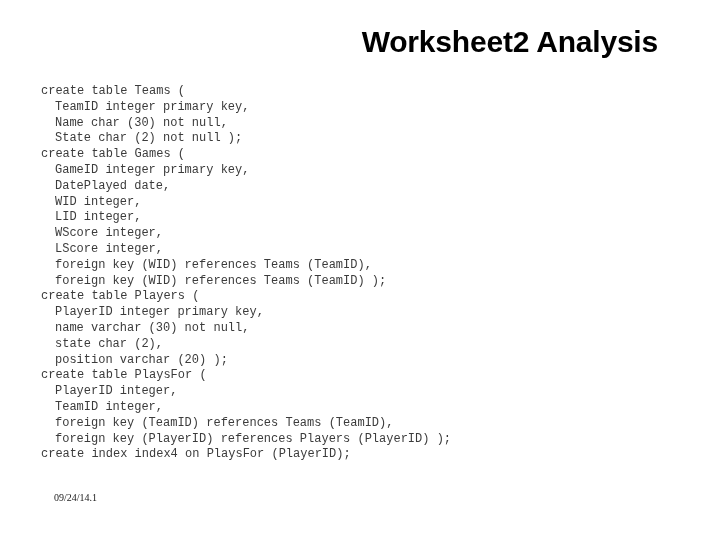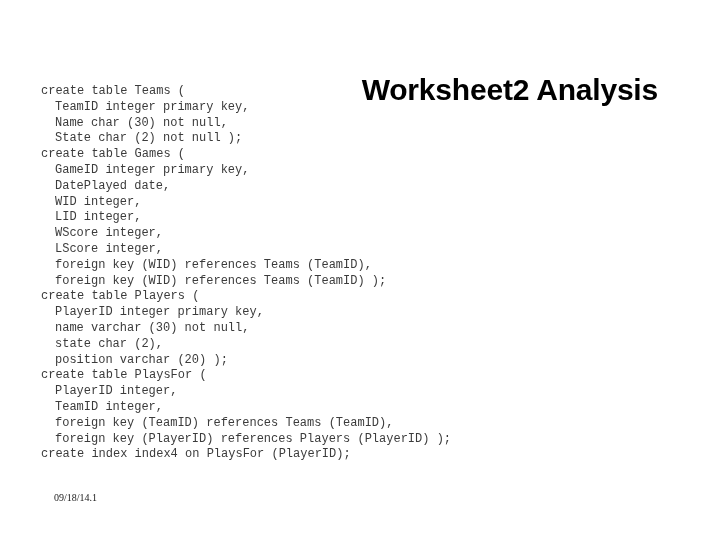--- a/index.html
+++ b/index.html
@@ -28,21 +28,20 @@
     text-align: right;
     padding-right: 26px;
     box-sizing: border-box;
     font-family: "Liberation Sans", sans-serif;
     font-weight: bold;
     font-size: 30px;
     line-height: 36px;
     letter-spacing: -0.2px;
     color: #000000;
     white-space: nowrap;
-    margin-top: 48px;
   }
   .code-block {
     position: absolute;
     left: 41px;
     top: 84px;
     width: 620px;
     font-family: "Liberation Mono", "DejaVu Sans Mono", monospace;
     font-size: 12px;
     line-height: 15.8px;
     color: #3b3b3b;
@@ -69,15 +68,15 @@
 </style>
 </head>
 <body>
 
 <div class="slide">
 
   <div class="slide-title">Worksheet2 Analysis</div>
 
   <div class="code-block"><span class="code-line">create table Teams (</span><span class="code-line indent">TeamID integer primary key,</span><span class="code-line indent">Name char (30) not null,</span><span class="code-line indent">State char (2) not null );</span><span class="code-line">create table Games (</span><span class="code-line indent">GameID integer primary key,</span><span class="code-line indent">DatePlayed date,</span><span class="code-line indent">WID integer,</span><span class="code-line indent">LID integer,</span><span class="code-line indent">WScore integer,</span><span class="code-line indent">LScore integer,</span><span class="code-line indent">foreign key (WID) references Teams (TeamID),</span><span class="code-line indent">foreign key (WID) references Teams (TeamID) );</span><span class="code-line">create table Players (</span><span class="code-line indent">PlayerID integer primary key,</span><span class="code-line indent">name varchar (30) not null,</span><span class="code-line indent">state char (2),</span><span class="code-line indent">position varchar (20) );</span><span class="code-line">create table PlaysFor (</span><span class="code-line indent">PlayerID integer,</span><span class="code-line indent">TeamID integer,</span><span class="code-line indent">foreign key (TeamID) references Teams (TeamID),</span><span class="code-line indent">foreign key (PlayerID) references Players (PlayerID) );</span><span class="code-line">create index index4 on PlaysFor (PlayerID);</span></div>
 
-  <div class="footer-date">09/18/14.1</div>
+  <div class="footer-date">09/24/14.1</div>
 
 </div>
 
 </body></html>

